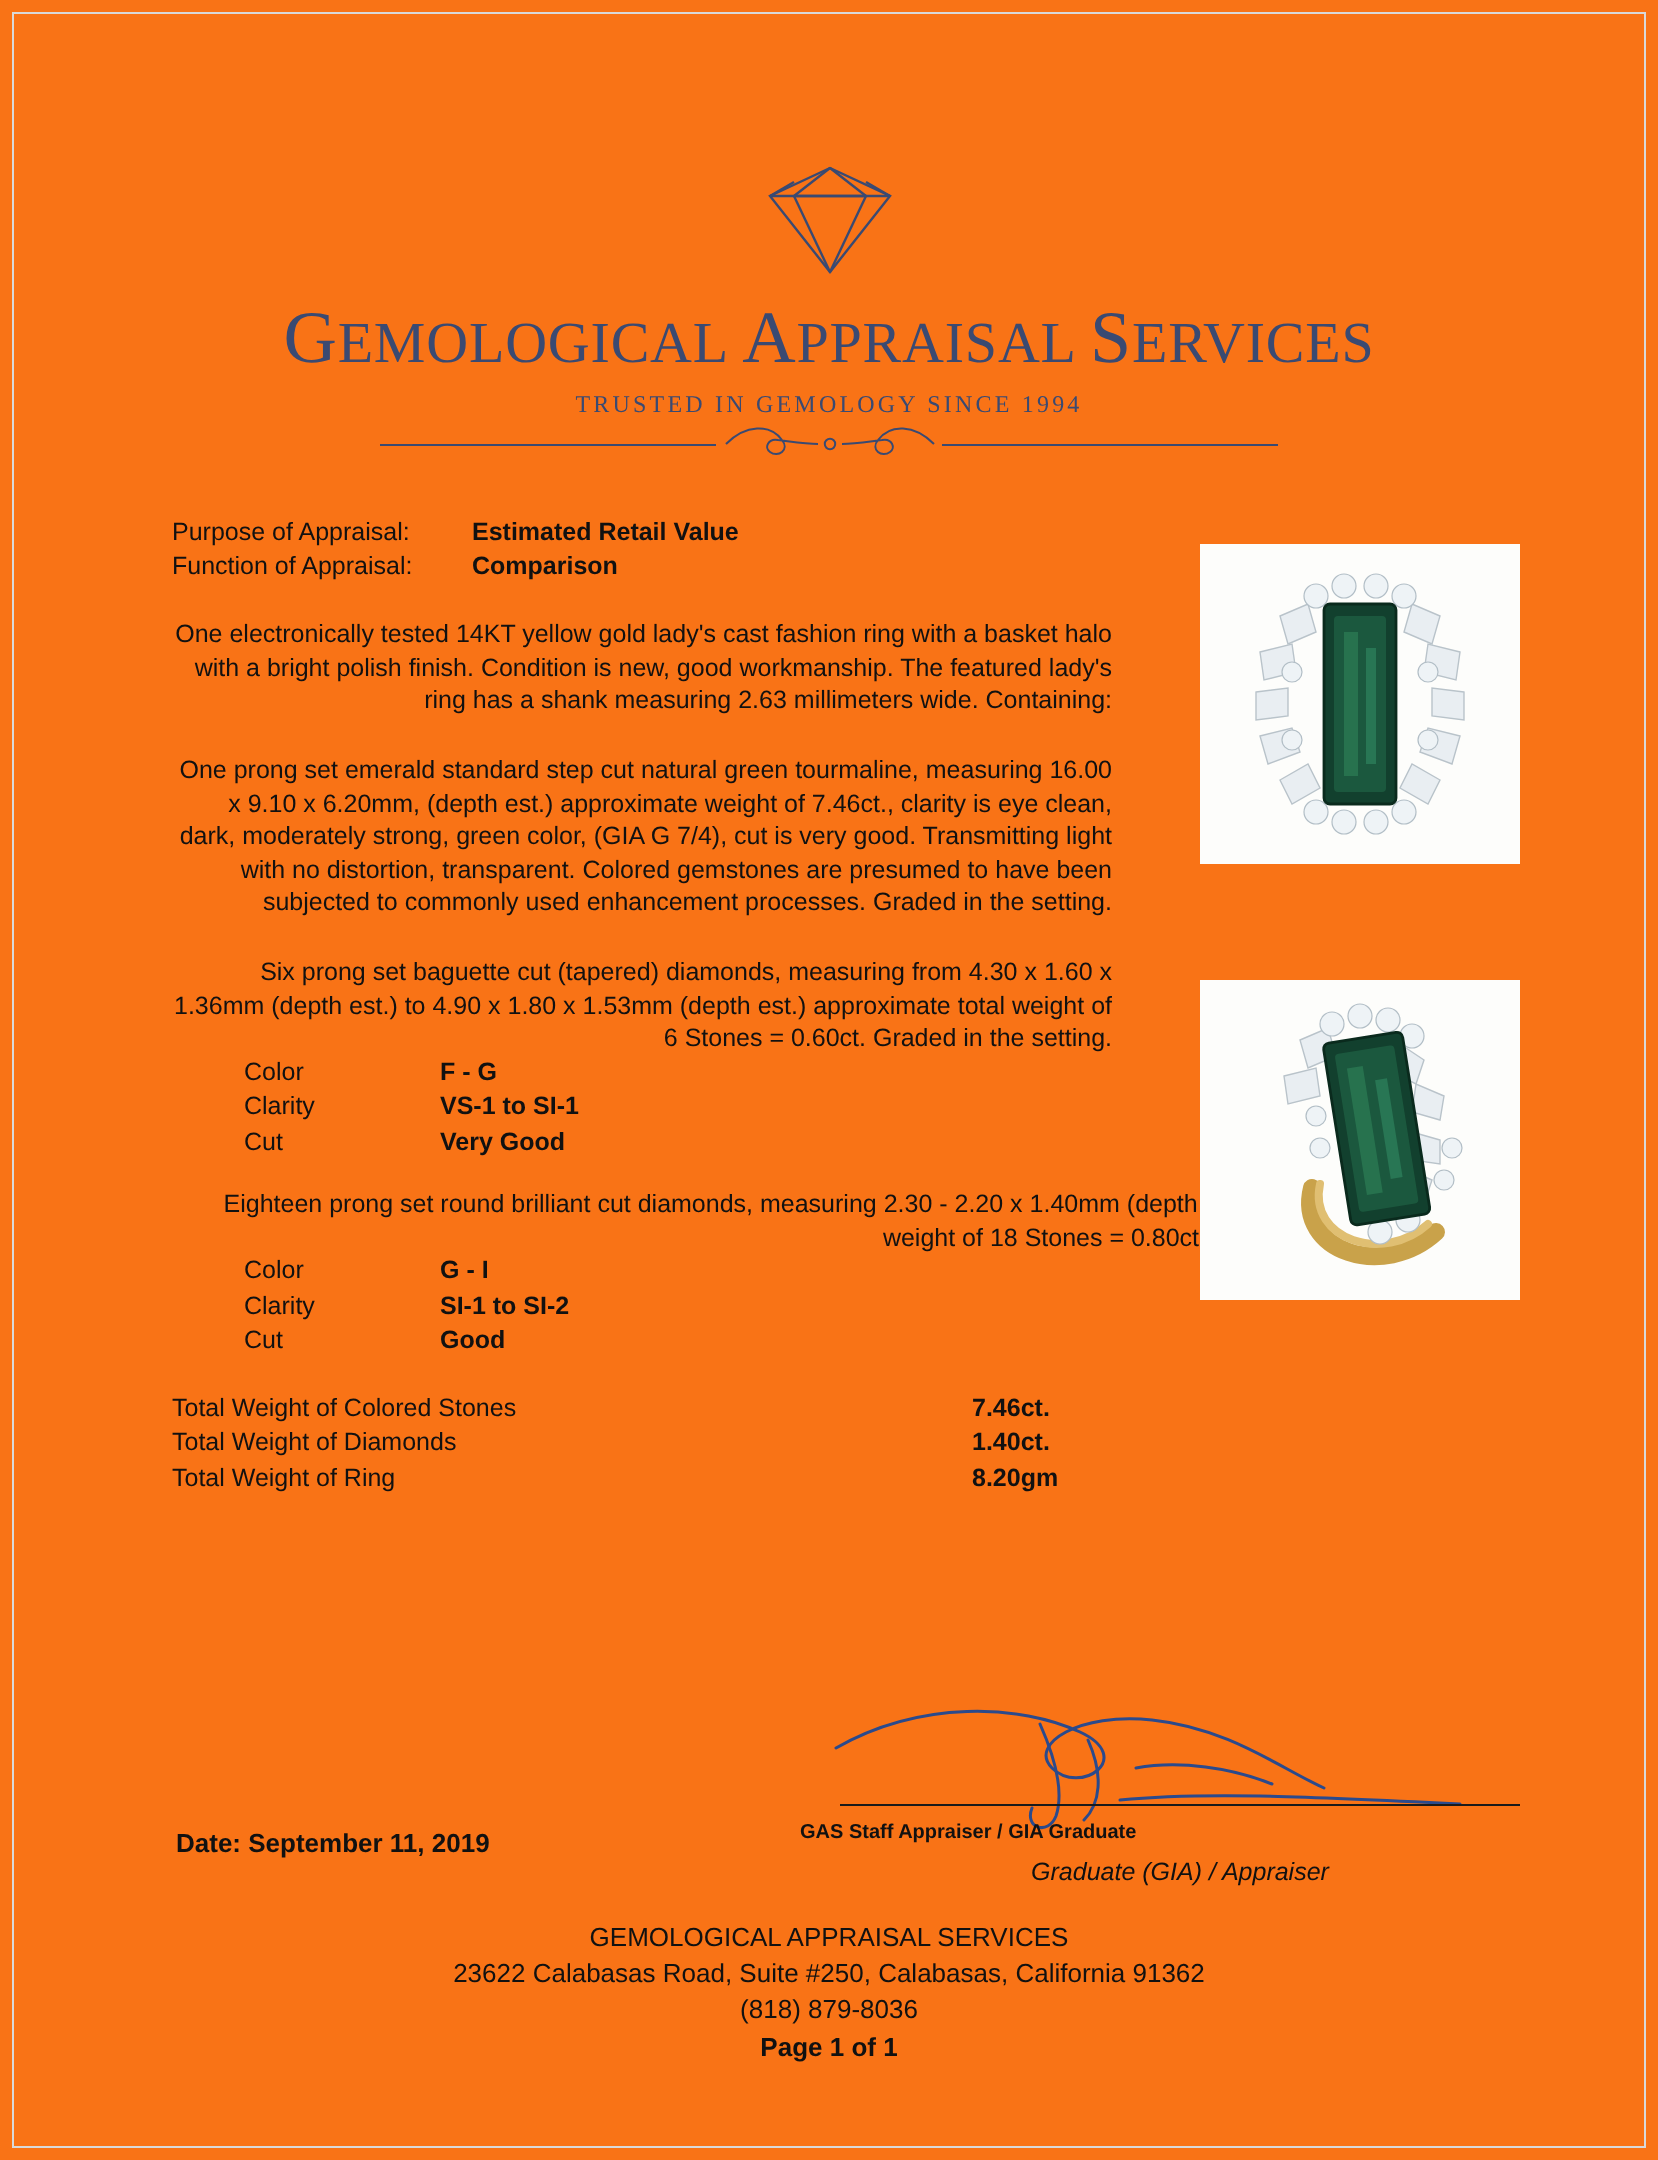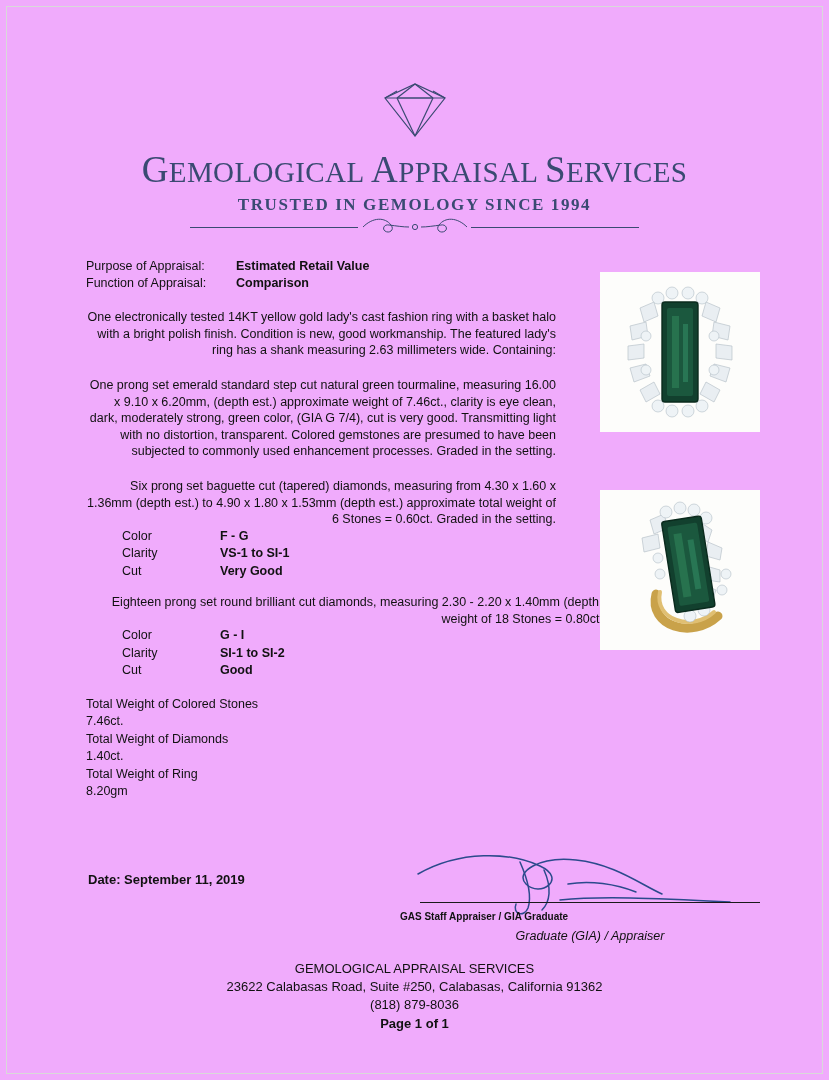--- a/index.html
+++ b/index.html
@@ -4,21 +4,21 @@
 <style>
   html, body {
     margin: 0;
     padding: 0;
     background: #9a9a9a;
   }
   .page {
     position: relative;
     width: 829px;
     height: 1080px;
-    background: #f0abfc;
+    background: #f97316;
     overflow: hidden;
     font-family: "Liberation Sans", sans-serif;
     color: #111111;
     box-sizing: border-box;
   }
   
   .page-border {
     position: absolute;
     left: 6px; top: 6px; right: 6px; bottom: 6px;
     border: 1px solid #d9d9d9;
@@ -40,24 +40,23 @@
     font-family: "Liberation Serif", serif;
     font-size: 29px;
     letter-spacing: 0.4px;
     color: #3a4a72;
     white-space: nowrap;
   }
   .brand-title .cap { font-size: 37px; }
   .brand-sub {
     margin-top: 4px;
     font-family: "Liberation Serif", serif;
-    font-size: 17px;
+    font-size: 12px;
     letter-spacing: 1.6px;
     color: #3a4a72;
-    font-weight: bold;
   }
   .rule-wrap {
     margin-top: 4px;
     position: relative;
     height: 26px;
   }
   .rule-wrap .rule {
     position: absolute;
     top: 8px;
     height: 1px;
@@ -103,23 +102,23 @@
   .spec-row { display: flex; }
   .spec-label { width: 98px; }
   .spec-value { font-weight: bold; }
 
   .totals {
     margin-top: 16px;
     font-size: 12.5px;
     line-height: 17.5px;
     width: 580px;
   }
-  .totals-row { display: flex; flex-direction: column; }
+  .totals-row { display: flex; }
   .totals-label { width: 400px; }
-  .totals-value { font-weight: normal; }
+  .totals-value { font-weight: bold; }
 
   
   .photo {
     position: absolute;
     overflow: hidden;
   }
   .photo-1 { left: 600px; top: 272px; width: 160px; height: 160px; }
   .photo-2 { left: 600px; top: 490px; width: 160px; height: 160px; }
 
   
@@ -134,21 +133,21 @@
     position: absolute;
     left: 20px;
     top: 62px;
     width: 340px;
     height: 1px;
     background: #1a1a1a;
   }
   .date-line {
     position: absolute;
     left: 88px;
-    top: 872px;
+    top: 914px;
     font-size: 13px;
     font-weight: bold;
   }
   .appraiser-name {
     position: absolute;
     left: 400px;
     top: 911px;
     width: 380px;
     font-size: 10px;
     font-weight: bold;

